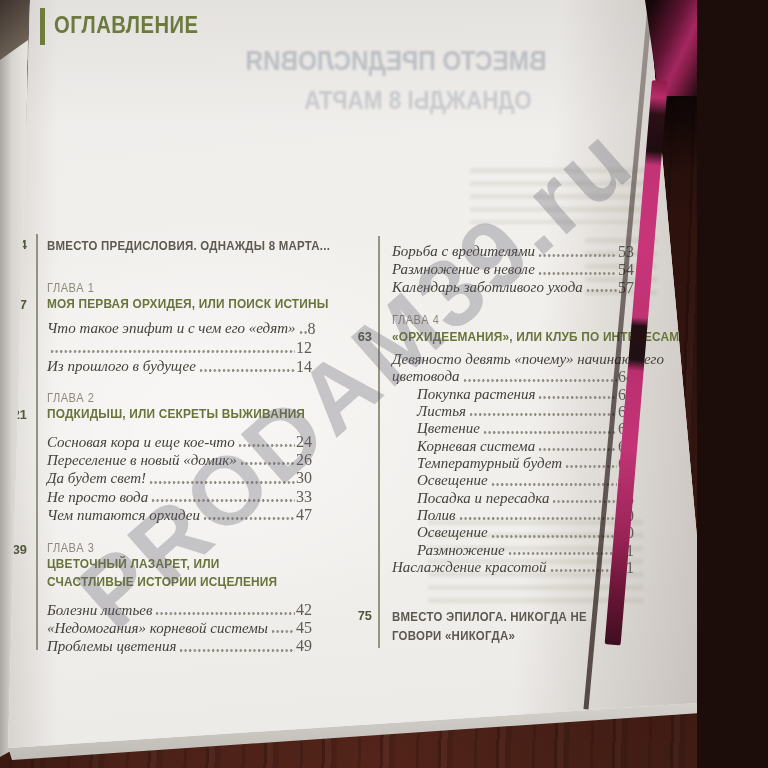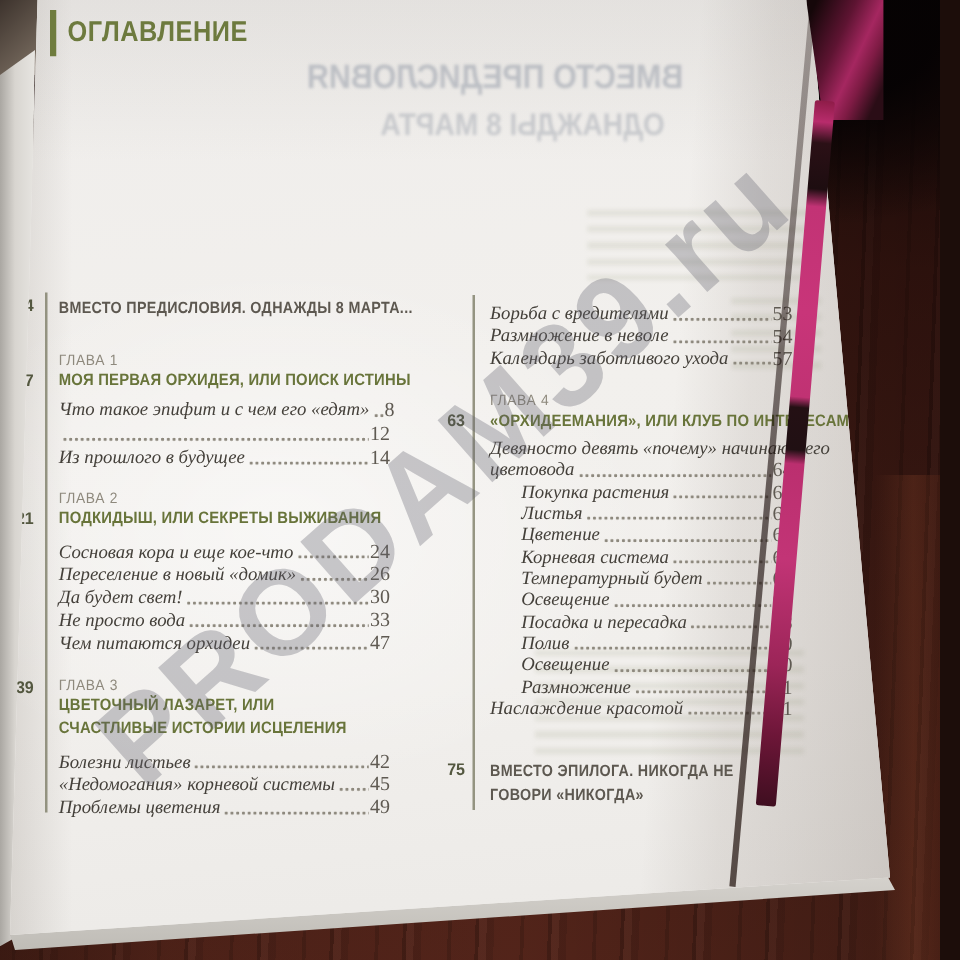--- a/index.html
+++ b/index.html
@@ -1,16 +1,16 @@
 <!DOCTYPE html>
 <html><head>
 <meta charset="utf-8">
 <style>
   html,body{margin:0;padding:0;background:#1c0d0a;}
-  #canvas{position:relative;width:752px;height:768px;overflow:hidden;
+  #canvas{position:relative;width:697px;height:768px;overflow:hidden;
     font-family:"Liberation Sans",sans-serif;}
 
   
   #wood{position:absolute;inset:0;background-color:#4c2018;
     background-image:
       radial-gradient(ellipse 300px 220px at 88% 2%, rgba(5,2,3,0.95) 30%, rgba(5,2,3,0) 75%),
       linear-gradient(180deg, rgba(12,5,5,0.8) 0%, rgba(35,12,9,0.5) 28%, rgba(60,25,18,0.15) 58%, rgba(105,50,32,0.22) 100%),
       linear-gradient(90deg, rgba(20,8,6,0.55) 0%, rgba(20,8,6,0.15) 18%, rgba(0,0,0,0) 55%, rgba(0,0,0,0.3) 96%),
       repeating-linear-gradient(92deg, rgba(0,0,0,0.28) 0 3px, rgba(255,255,255,0.03) 3px 9px, rgba(0,0,0,0.14) 9px 15px, rgba(0,0,0,0) 15px 36px, rgba(0,0,0,0.2) 36px 39px, rgba(0,0,0,0) 39px 58px);}
   #wood-sheen{position:absolute;left:700px;top:380px;width:68px;height:388px;

